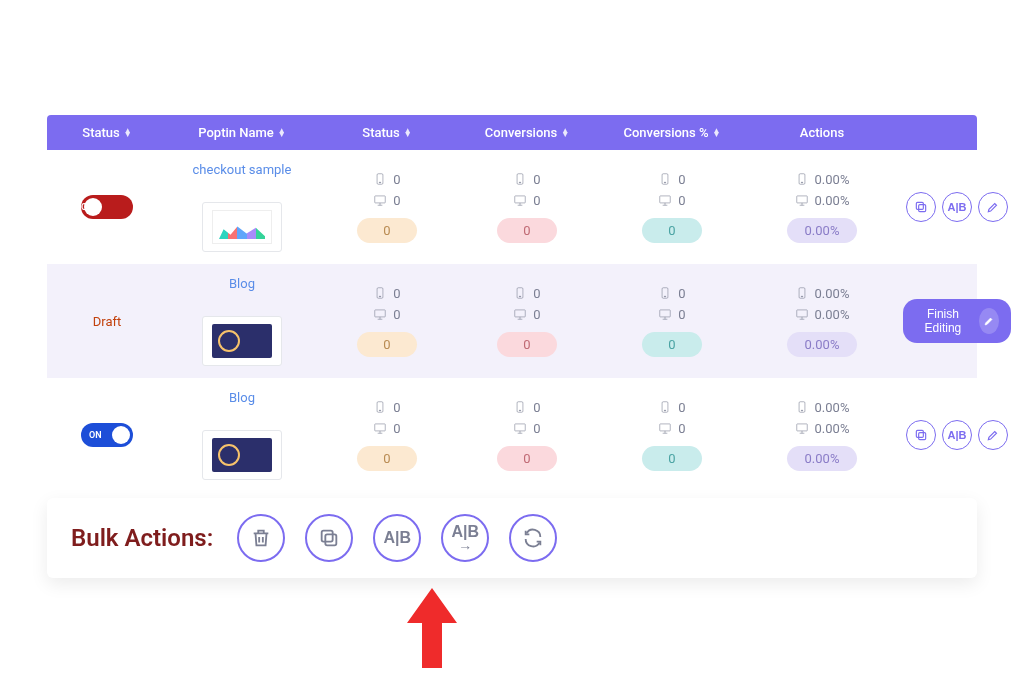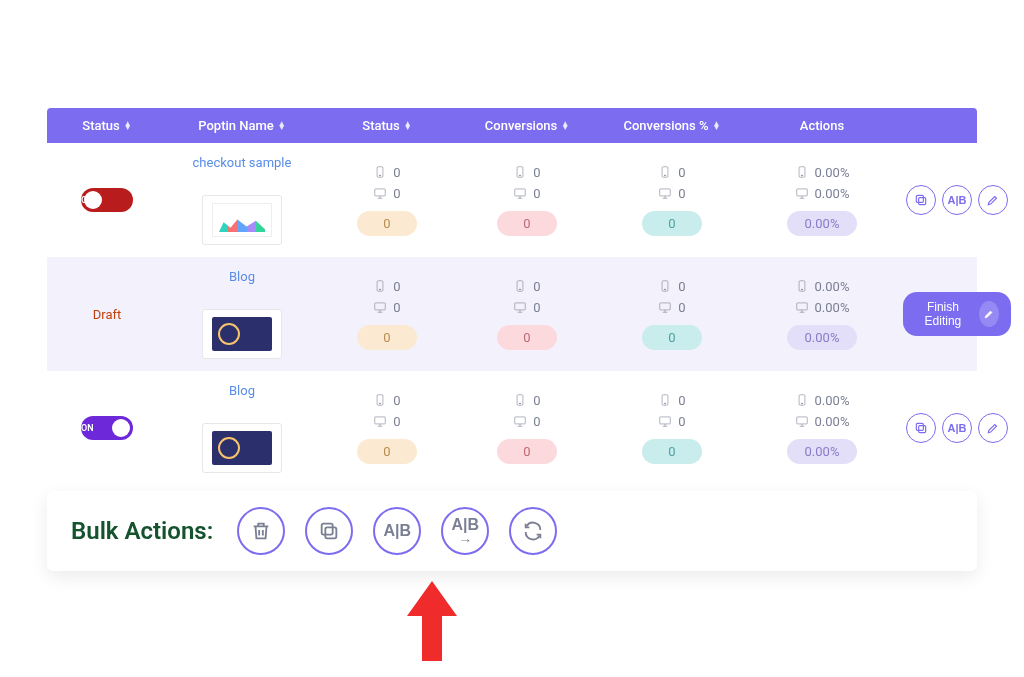--- a/index.html
+++ b/index.html
@@ -3,21 +3,21 @@
 <meta charset="utf-8">
 <style>
   * { box-sizing: border-box; margin: 0; padding: 0; }
   body {
     font-family: -apple-system, BlinkMacSystemFont, 'Segoe UI', Roboto, Arial, sans-serif;
     background: #fff;
     padding: 100px 40px 40px 40px;
     font-size: 13px;
     color: #6b7280;
   }
-  .table-wrap { width: 930px; margin: 8px auto; }
+  .table-wrap { width: 930px; margin: 15px auto; }
   .table-header {
     display: grid;
     grid-template-columns: 120px 150px 140px 140px 150px 150px 120px;
     background: #7c6cf0;
     color: #fff;
     font-weight: 500;
     font-size: 13px;
     border-radius: 4px 4px 0 0;
   }
   .table-header > div {
@@ -91,21 +91,21 @@
     position: relative; cursor: pointer;
     display: flex; align-items: center;
     color: #fff; font-size: 9px; font-weight: 600;
   }
   .toggle .knob {
     width: 18px; height: 18px; border-radius: 50%; background: #fff;
     position: absolute; top: 3px;
   }
   .toggle.off { background: #b91c1c; justify-content: flex-start; padding-right: 8px; }
   .toggle.off .knob { left: 3px; }
-  .toggle.on { background: #6d28d9; justify-content: flex-start; }
+  .toggle.on { background: #1d4ed8; justify-content: flex-start; padding-left: 8px; }
   .toggle.on .knob { right: 3px; }
   .draft-label { color: #c2410c; font-size: 13px; }
 
   .actions { display: flex; gap: 6px; align-items: center; justify-content: center; }
   .circ-btn {
     width: 30px; height: 30px; border-radius: 50%;
     border: 1.5px solid #7c6cf0;
     background: #fff;
     display: flex; align-items: center; justify-content: center;
     cursor: pointer;
@@ -124,21 +124,21 @@
 
   
   .bulk-bar {
     margin-top: 6px;
     background: #fff;
     border-radius: 6px;
     box-shadow: 0 6px 18px rgba(0,0,0,0.08);
     padding: 16px 24px;
     display: flex; align-items: center; gap: 24px;
   }
-  .bulk-title { font-size: 24px; font-weight: 600; color: #14532d; }
+  .bulk-title { font-size: 24px; font-weight: 600; color: #7f1d1d; }
   .bulk-actions { display: flex; gap: 20px; align-items: center; }
   .bulk-btn {
     width: 48px; height: 48px; border-radius: 50%;
     border: 2px solid #7c6cf0; background: #fff;
     display: flex; align-items: center; justify-content: center;
     cursor: pointer; color: #7b7f93;
     font-size: 16px; font-weight: 700;
   }
   .bulk-btn svg { width: 22px; height: 22px; stroke: #7b7f93; fill: none; stroke-width: 2; }
   .ab-arrow-text { display: flex; flex-direction: column; align-items: center; line-height: 1; }

